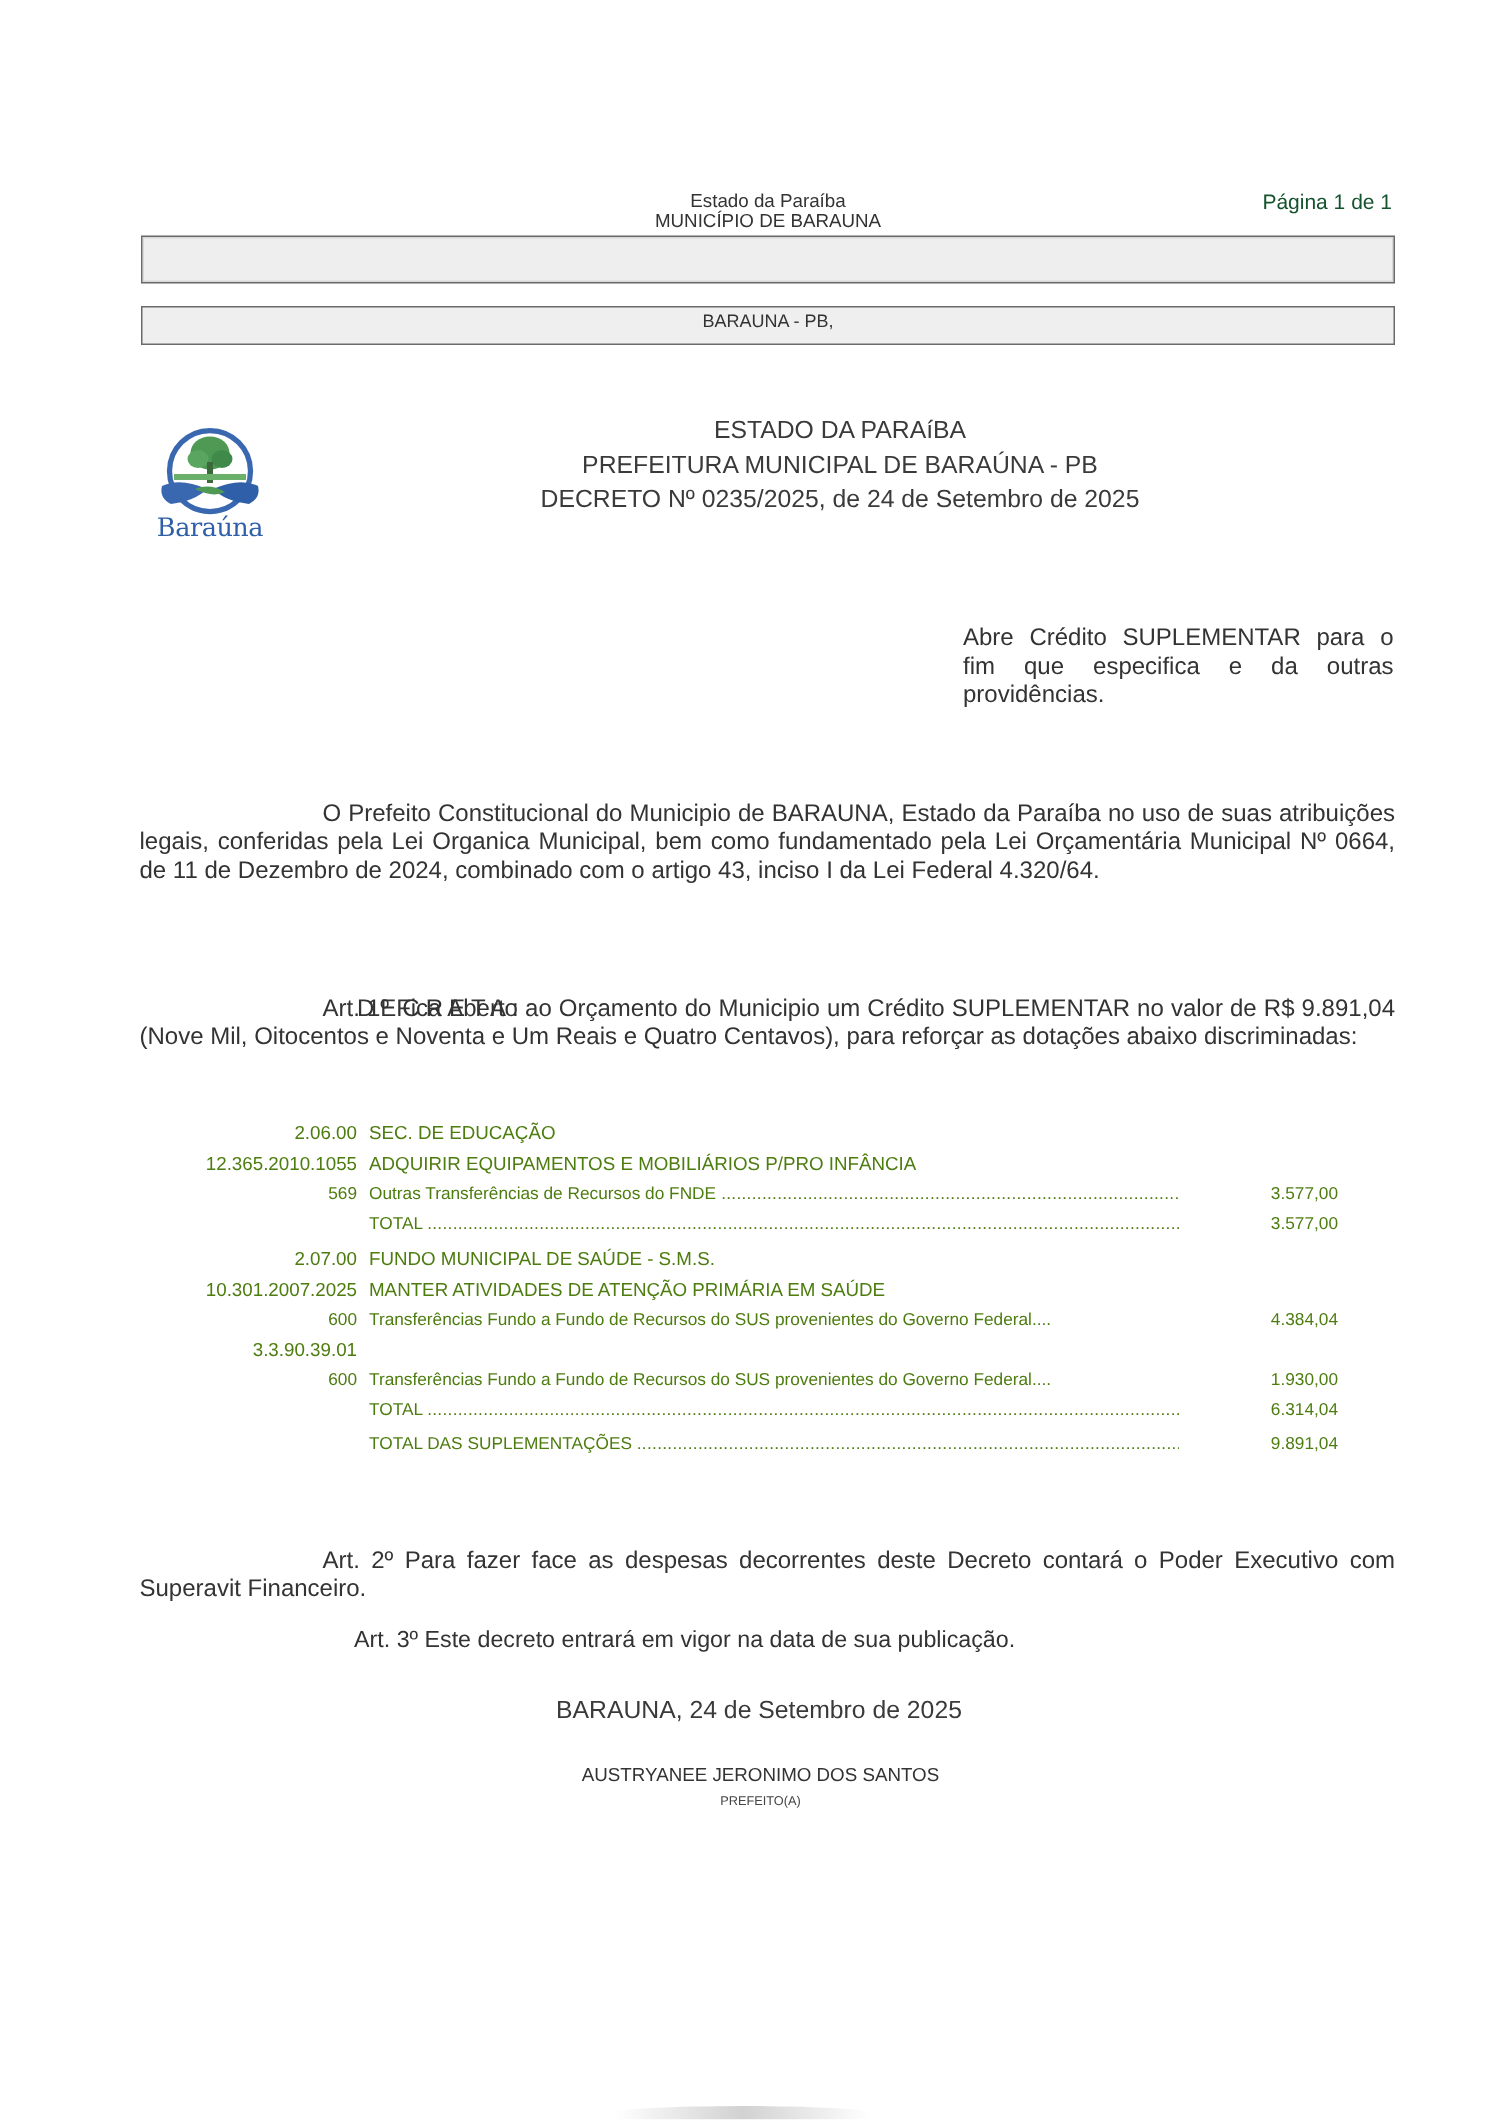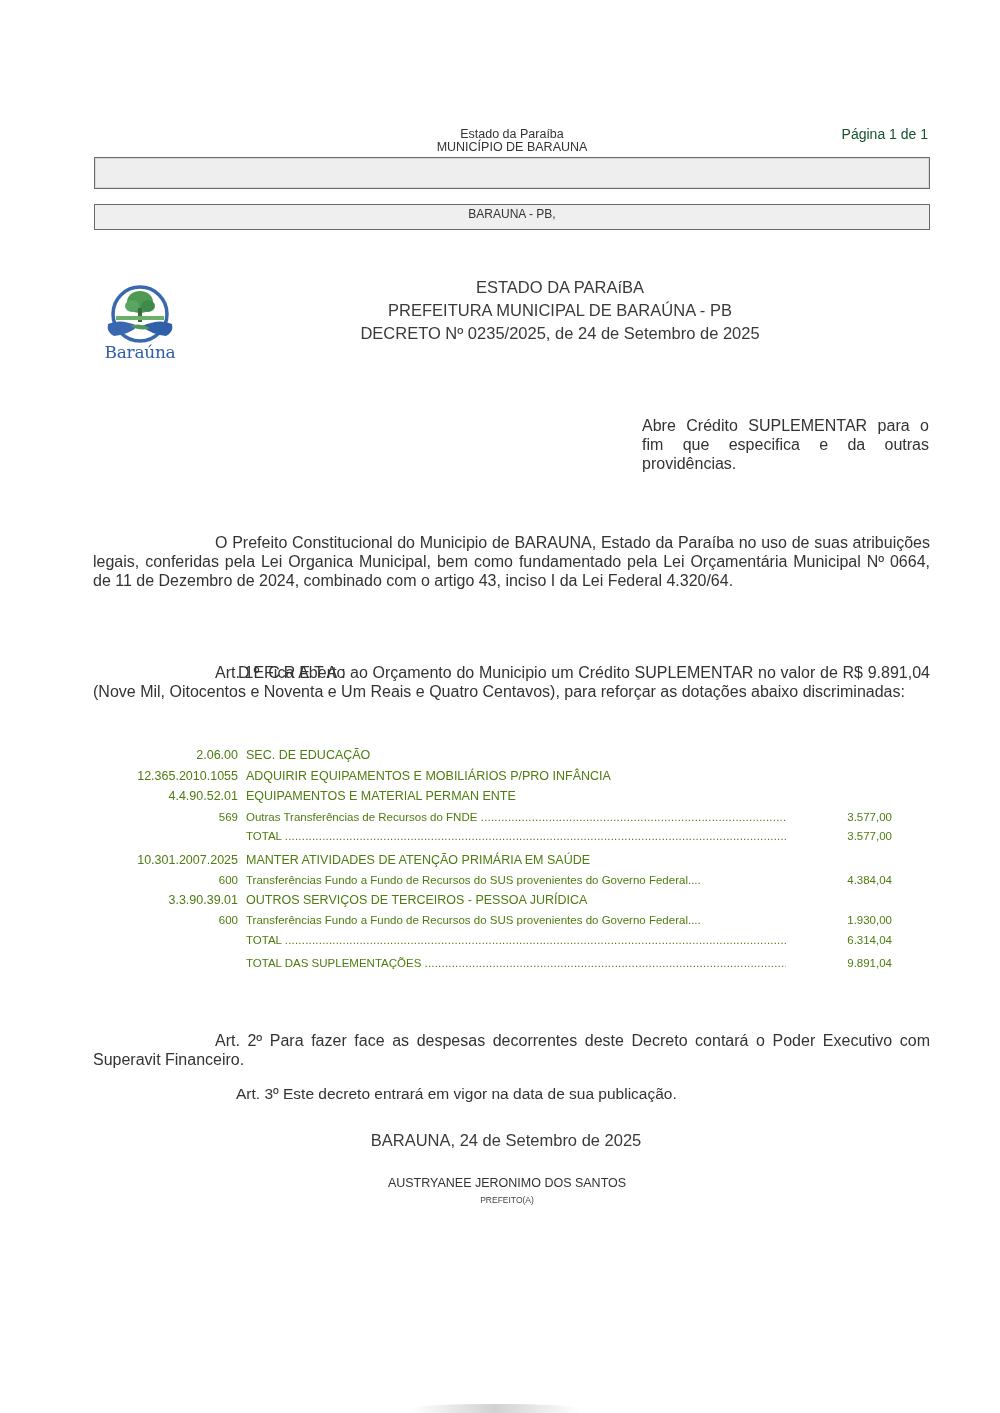--- a/index.html
+++ b/index.html
@@ -98,49 +98,48 @@
   <div class="row">
     <span class="code">2.06.00</span>
     <span class="desc">SEC. DE EDUCAÇÃO</span>
     <span class="val"></span>
   </div>
   <div class="row">
     <span class="code">12.365.2010.1055</span>
     <span class="desc">ADQUIRIR EQUIPAMENTOS E MOBILIÁRIOS P/PRO INFÂNCIA</span>
     <span class="val"></span>
   </div>
-  <div class="row">
-    <span class="code">4.4.90.52.01</span>
-    <span class="desc">EQUIPAMENTOS E MATERIAL PERMAN ENTE</span>
-    <span class="val"></span>
-  </div>
   <div class="row small sub">
     <span class="code">569</span>
     <span class="desc dots">Outras Transferências de Recursos do FNDE</span>
     <span class="val">3.577,00</span>
   </div>
   <div class="row small sub">
     <span class="code"></span>
     <span class="desc dots">TOTAL </span>
     <span class="val">3.577,00</span>
   </div>
   <div class="gap"></div>
   <div class="row">
+    <span class="code">2.07.00</span>
+    <span class="desc">FUNDO MUNICIPAL DE SAÚDE - S.M.S.</span>
+    <span class="val"></span>
+  </div>
+  <div class="row">
     <span class="code">10.301.2007.2025</span>
     <span class="desc">MANTER ATIVIDADES DE ATENÇÃO PRIMÁRIA EM SAÚDE</span>
     <span class="val"></span>
   </div>
   <div class="row small sub">
     <span class="code">600</span>
     <span class="desc">Transferências Fundo a Fundo de Recursos do SUS provenientes do Governo Federal....</span>
     <span class="val">4.384,04</span>
   </div>
   <div class="row">
     <span class="code">3.3.90.39.01</span>
-    <span class="desc">OUTROS SERVIÇOS DE TERCEIROS -  PESSOA JURÍDICA</span>
     <span class="val"></span>
   </div>
   <div class="row small sub">
     <span class="code">600</span>
     <span class="desc">Transferências Fundo a Fundo de Recursos do SUS provenientes do Governo Federal....</span>
     <span class="val">1.930,00</span>
   </div>
   <div class="row small sub">
     <span class="code"></span>
     <span class="desc dots">TOTAL </span>

